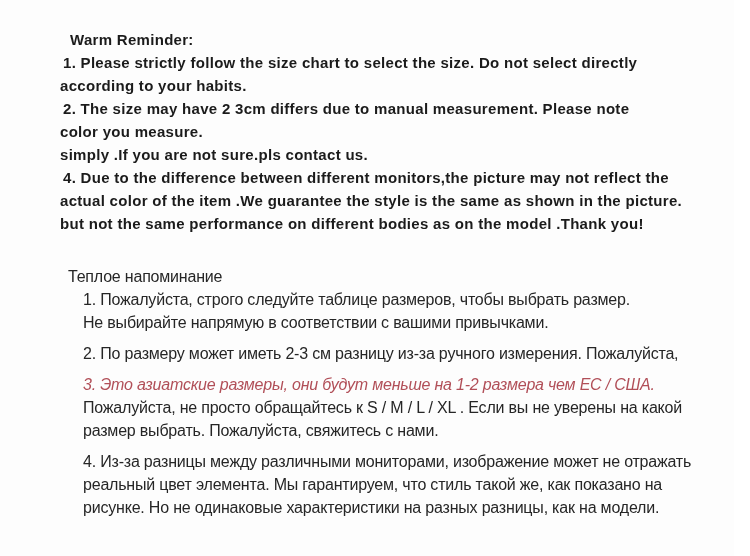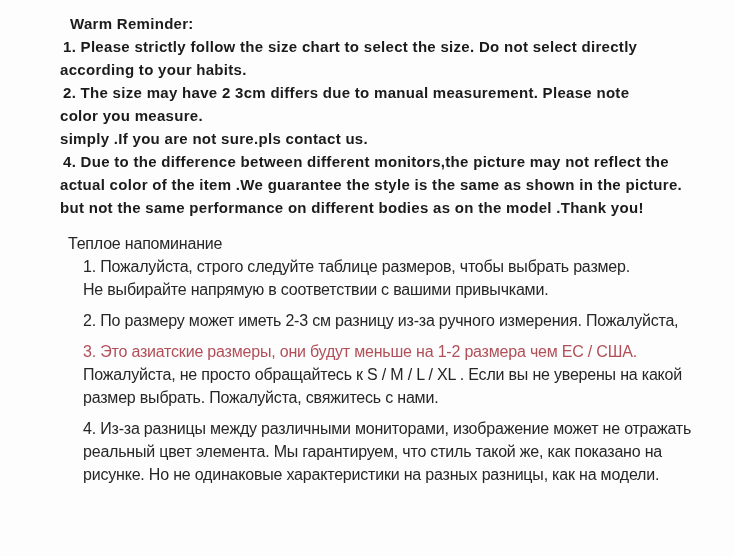--- a/index.html
+++ b/index.html
@@ -7,21 +7,21 @@
     padding: 0;
     background: #ffffff;
   }
   .page {
     position: relative;
     width: 734px;
     height: 556px;
     overflow: hidden;
     background: var(--background, #fdfdfd);
     box-sizing: border-box;
-    padding-top: 12px;
+    padding-top: 28px;
   }
   
   .en-section {
     font-family: "Liberation Sans", "DejaVu Sans", sans-serif;
     font-size: 15px;
     line-height: 23px;
     letter-spacing: 0.3px;
     color: var(--text-en, #1b1b1b);
     font-weight: 600;
   }
@@ -34,21 +34,21 @@
   }
   .en-line-cont {
     margin-left: 60px;
     white-space: nowrap;
   }
   .red-en {
     color: var(--red-en, #a03a4a);
   }
   
   .ru-section {
-    margin-top: 13px;
+    margin-top: 30px;
     font-family: "Liberation Sans", "DejaVu Sans", sans-serif;
     font-size: 16px;
     line-height: 23px;
     letter-spacing: -0.2px;
     color: var(--text-ru, #262626);
   }
   .ru-title {
     margin-left: 68px;
   }
   .ru-item {
@@ -56,20 +56,21 @@
     margin-top: 8px;
   }
   .ru-item.first {
     margin-top: 0;
   }
   .ru-line {
     white-space: nowrap;
   }
   .red-ru {
     color: var(--red-ru, #b14f58);
+    font-style: italic;
   }
 </style>
 </head>
 <body>
 
 <div class="page">
 
   <section class="en-section">
     <div class="en-title">Warm Reminder:</div>
 

